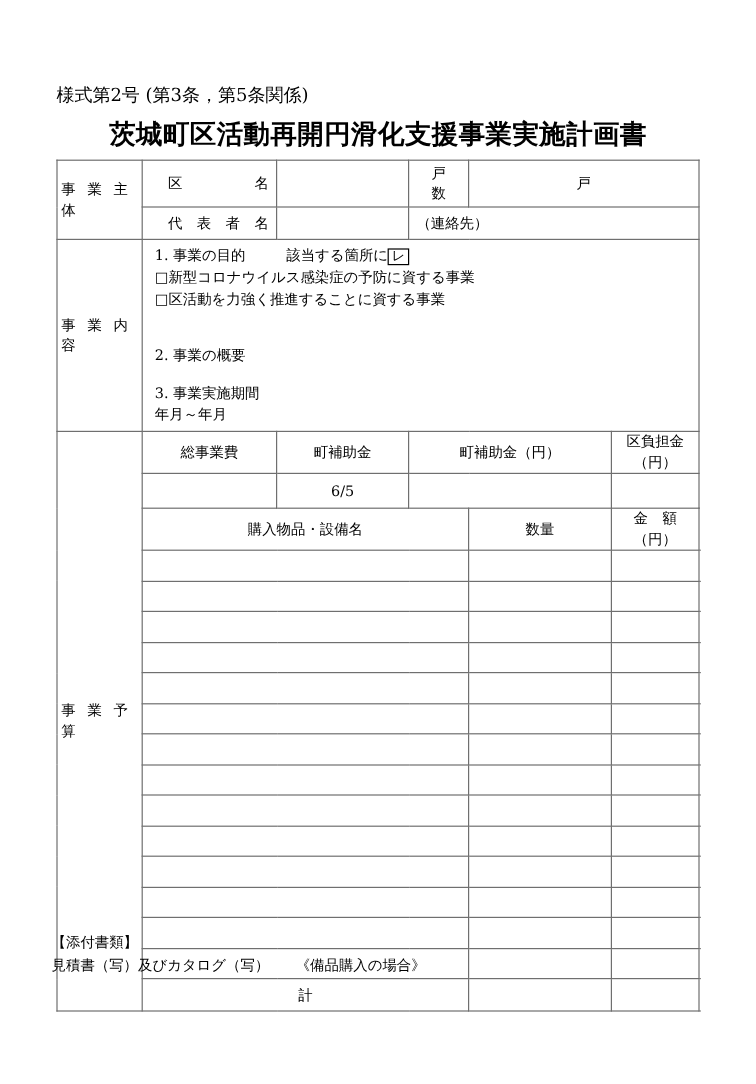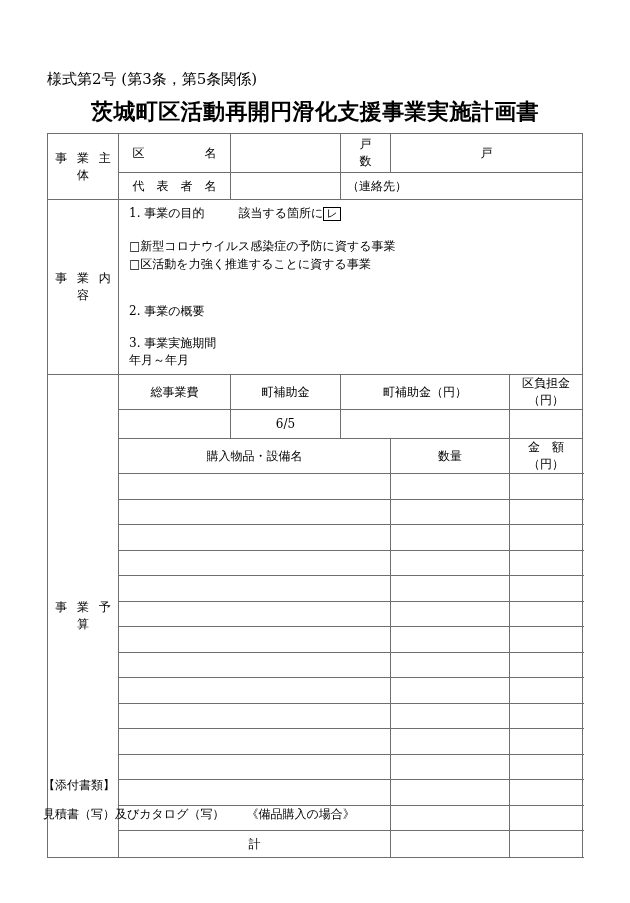--- a/index.html
+++ b/index.html
@@ -53,41 +53,41 @@
     table-layout: fixed;
   }
   table.main td {
     border: 1px solid #6f6f6f;
     padding: 0;
     font-size: 12px;
     vertical-align: middle;
     background: #ffffff;
   }
   .lbl {
-    text-align: center;
+    text-align: left;
     font-size: 12.5px;
     letter-spacing: 3px;
     padding-left: 3px !important;
   }
   .cellpad { padding: 2px 6px !important; }
   .ctr { text-align: center; }
   .spread {
-    text-align: center;
+    text-align: right;
     letter-spacing: 0;
     font-family: Liberation Mono, monospace;
   }
 
   .content-block {
     padding: 5px 4px 5px 10px !important;
     vertical-align: top;
     line-height: 1.45;
     font-size: 11.8px;
   }
   .content-block .line { white-space: nowrap; }
-  .purpose-row { margin-bottom: 16px; }
+  .purpose-row { margin-bottom: 1px; }
   .gap-a { display: inline-block; width: 34px; }
   .chk-box {
     display: inline-block;
     border: 1px solid #000;
     padding: 0px 2px;
     line-height: 1.05;
     font-size: 11px;
     vertical-align: baseline;
   }
   .spacer-1 { height: 30px; }
@@ -104,21 +104,21 @@
 
   
   .attach {
     position: absolute;
     left: 43px;
     top: 776px;
     font-size: 12px;
     line-height: 1.5;
     white-space: nowrap;
   }
-  .attach .l2 { margin-top: 11px; }
+  .attach .l2 { margin-top: 1px; }
   .attach .sp { display: inline-block; width: 22px; }
 </style>
 </head>
 <body>
 
 <div class="page">
 
   <div class="form-no">様式第2号 (第3条，第5条関係)</div>
 
   <div class="doc-title">茨城町区活動再開円滑化支援事業実施計画書</div>

